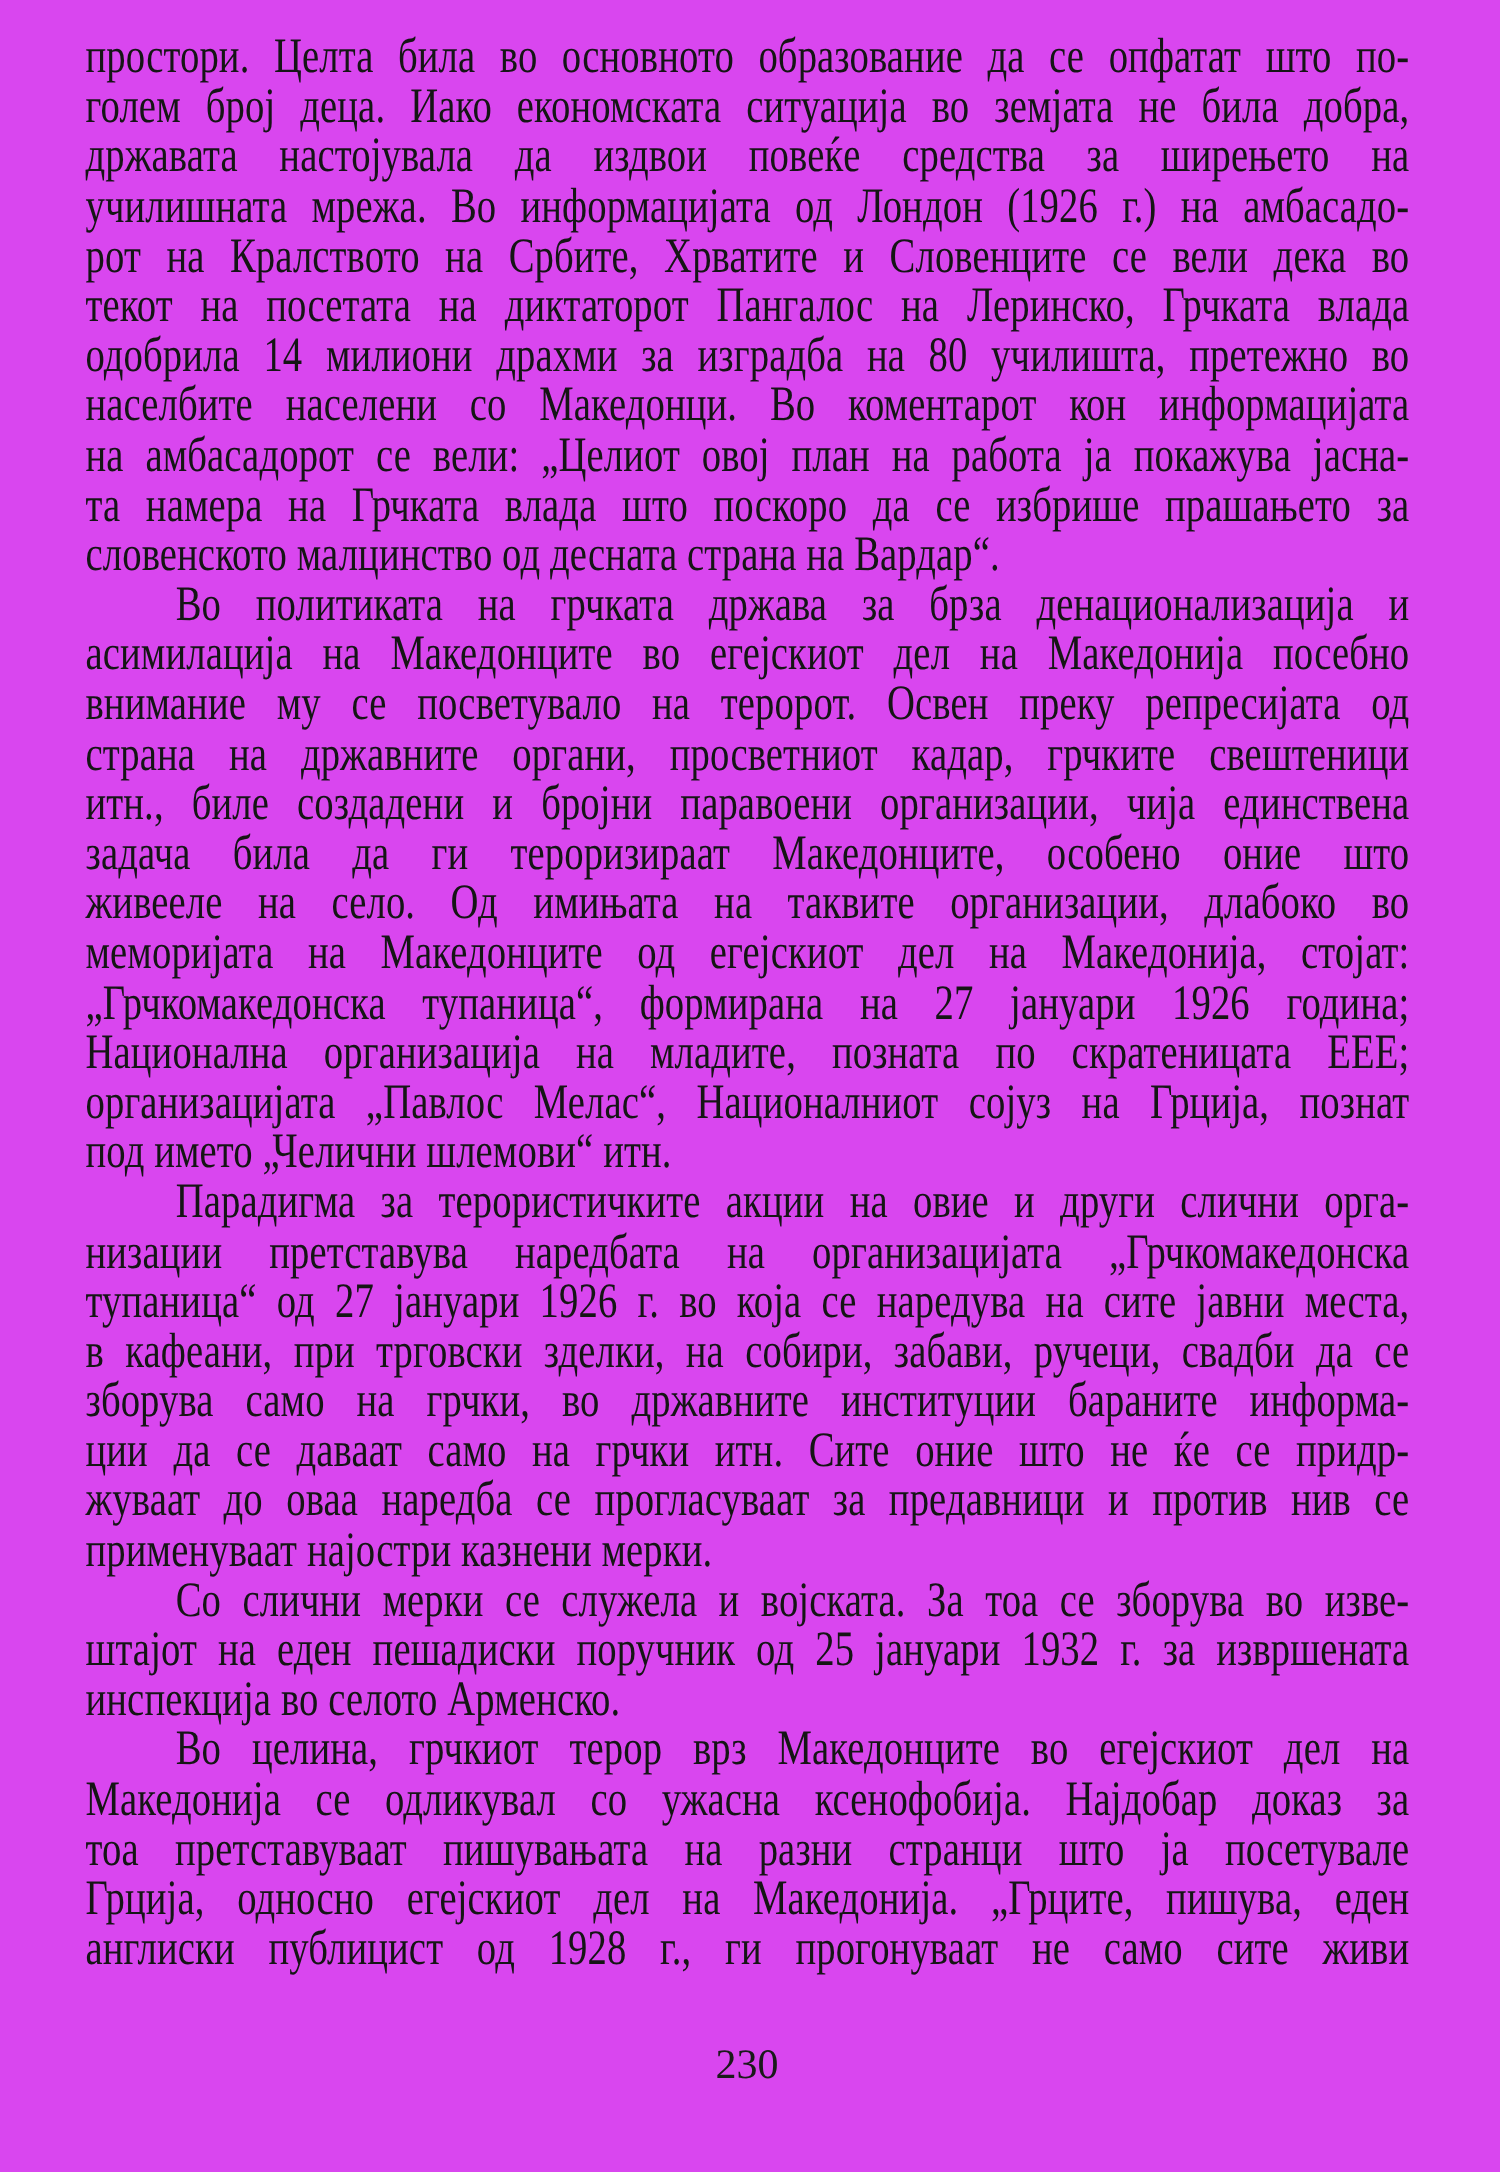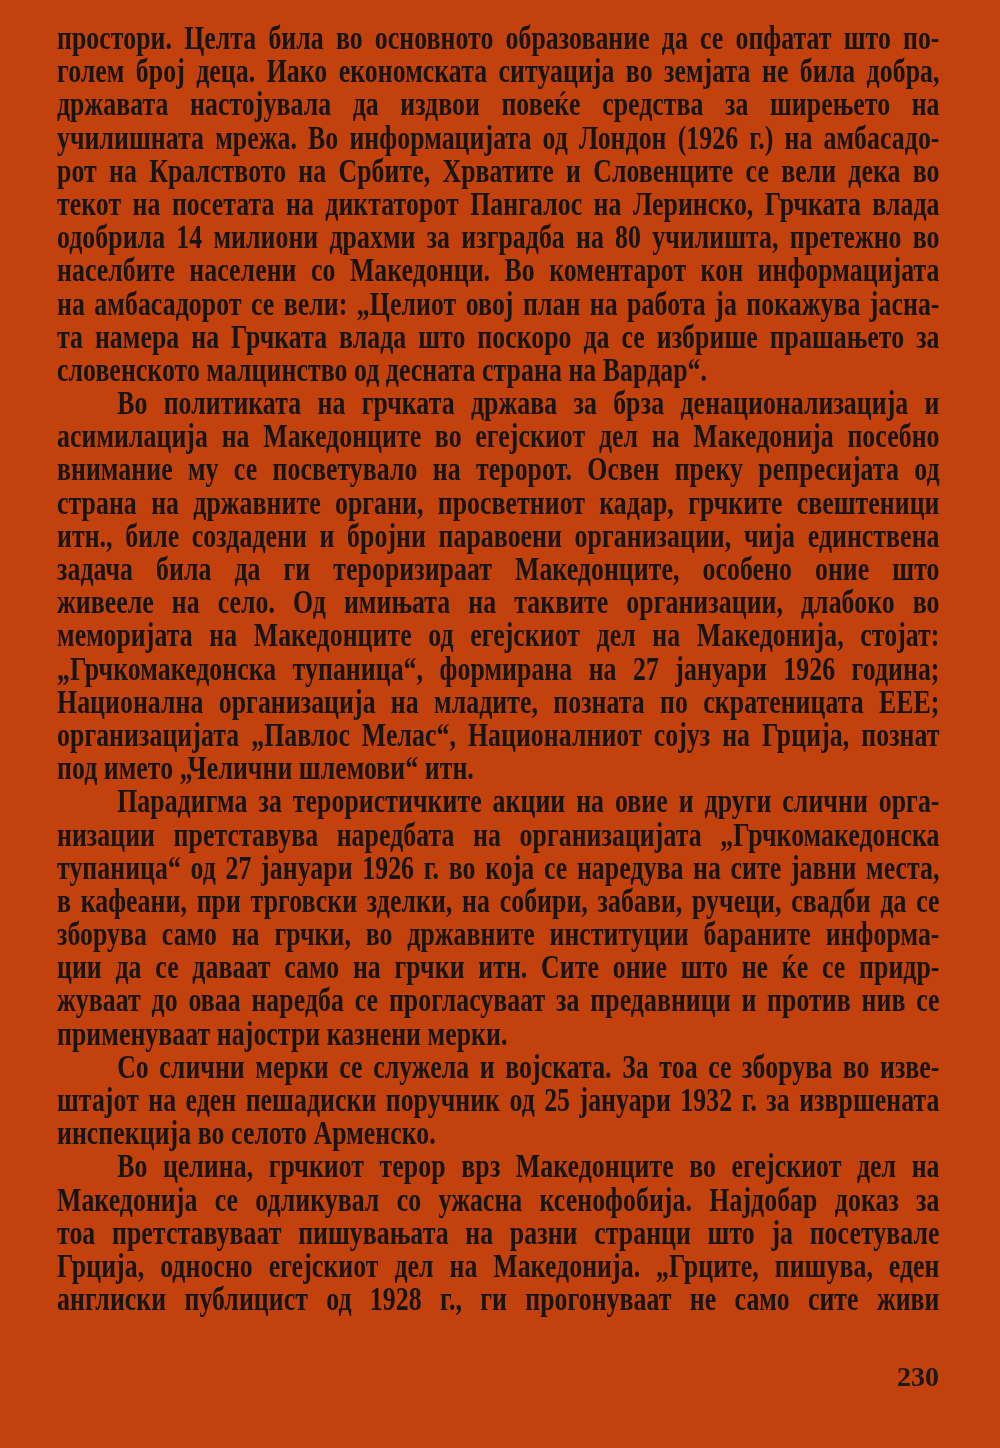--- a/index.html
+++ b/index.html
@@ -4,25 +4,24 @@
 <style>
   html, body {
     margin: 0;
     padding: 0;
     background: #ffffff;
   }
   .page {
     position: relative;
     width: 1000px;
     height: 1448px;
-    background: #c2410c;
+    background: #d946ef;
     overflow: hidden;
     font-family: "Liberation Serif", "DejaVu Serif", serif;
     color: #151515;
-    font-weight: bold;
   }
   
   .text-wrap {
     position: absolute;
     left: 57px;
     top: 22px;
     width: 1130px;
     transform: scaleX(0.781);
     transform-origin: 0 0;
   }
@@ -44,21 +43,21 @@
     text-align-last: left;
   }
   .line.indent {
     text-indent: 77px;
   }
   .page-number {
     position: absolute;
     left: 57px;
     width: 882px;
     top: 1360px;
-    text-align: right;
+    text-align: center;
     font-size: 28px;
     line-height: 34px;
     color: #1a1a1a;
   }
 </style>
 </head>
 <body>
 
 <div class="page">
   <div class="text-wrap" id="textblock">

